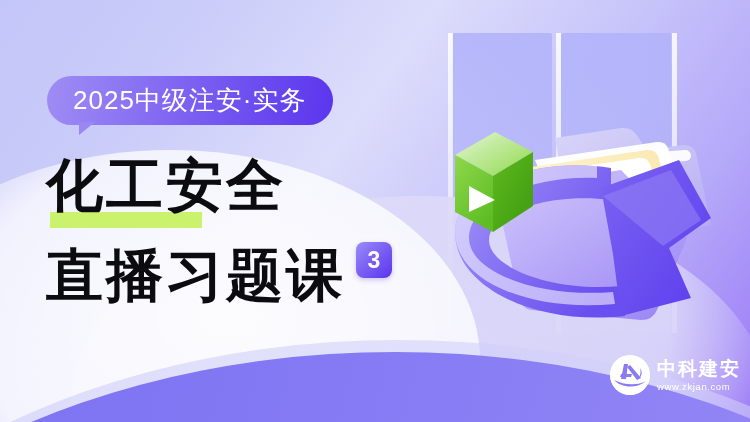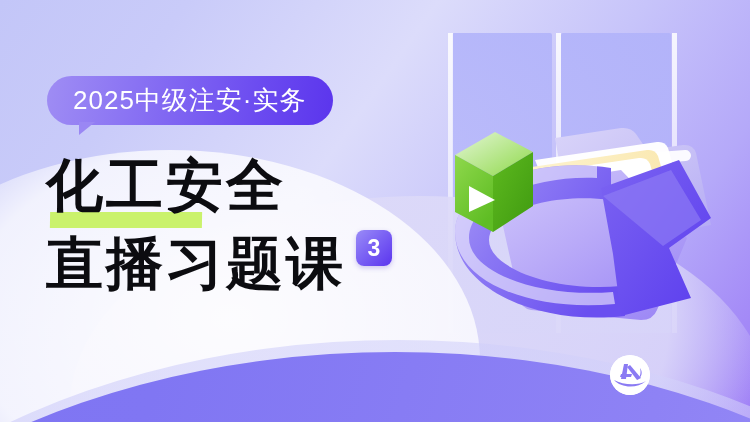--- a/index.html
+++ b/index.html
@@ -76,21 +76,21 @@
     letter-spacing:3px;
     color:#0c0c10;
     white-space:nowrap;
     position:relative;z-index:3;
   }
   .highlight{
     position:absolute;left:4px;top:60px;width:152px;height:16px;
     background:#caf26c;z-index:1;
     transform:skewX(-1deg);
   }
-  .row2{margin-top:12px;}
+  .row2{margin-top:24px;}
   .num-badge{
     width:36px;height:36px;margin-left:10px;margin-bottom:10px;
     border-radius:8px;
     background:linear-gradient(135deg,#9a8cf7 0%,#7c63f4 45%,#5b35ee 100%);
     color:#fff;font-size:23px;font-weight:700;
     display:flex;align-items:center;justify-content:center;
     font-family:"Liberation Sans","DejaVu Sans",sans-serif;
     position:relative;z-index:3;
     box-shadow:0 2px 5px rgba(80,50,200,.25);
   }
@@ -224,15 +224,19 @@
     <div class="logo-mark">
       <svg width="40" height="40" viewBox="0 0 40 40" xmlns="http://www.w3.org/2000/svg">
         <circle cx="20" cy="20" r="20" fill="#ffffff"></circle>
         <path d="M4 25 C11 33 27 34 36 26 C28 31 13 30 4 25 Z" fill="#8b7bf3"></path>
         <path d="M14 9 L18 9 L16 24 L11 24 Z" fill="#8b7bf3"></path>
         <path d="M11 19 L22 19 L21 22 L10 22 Z" fill="#8b7bf3"></path>
         <path d="M20 10 L31 23 L27 25 L17 12 Z" fill="#8b7bf3"></path>
         <path d="M30 13 C33 17 32 22 27 25 C31 21 31 17 30 13 Z" fill="#8b7bf3"></path>
       </svg>
     </div>
+    <div class="logo-text">
+      <div class="logo-cn">中科建安</div>
+      <div class="logo-url">www.zkjan.com</div>
+    </div>
   </div>
 
 </div>
 
 </body></html>

